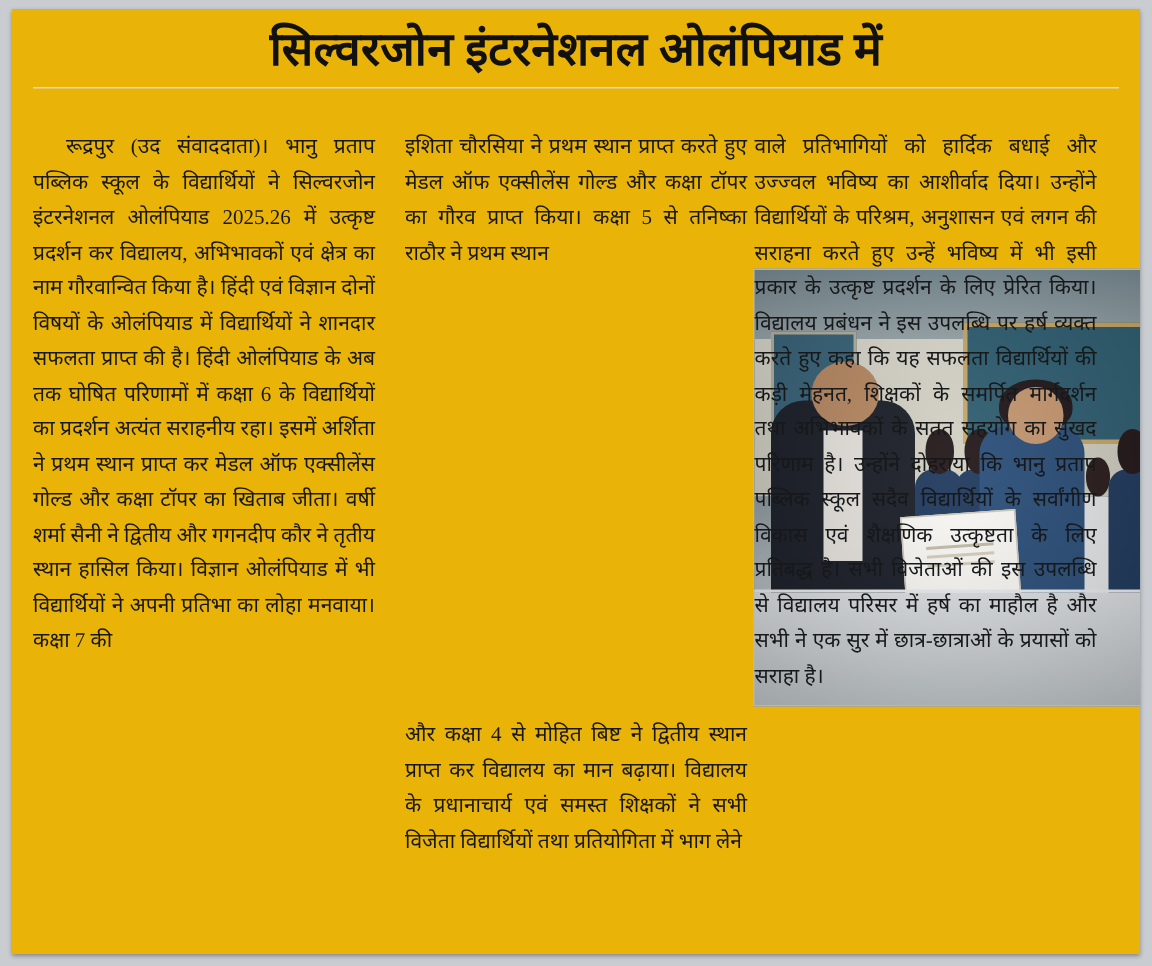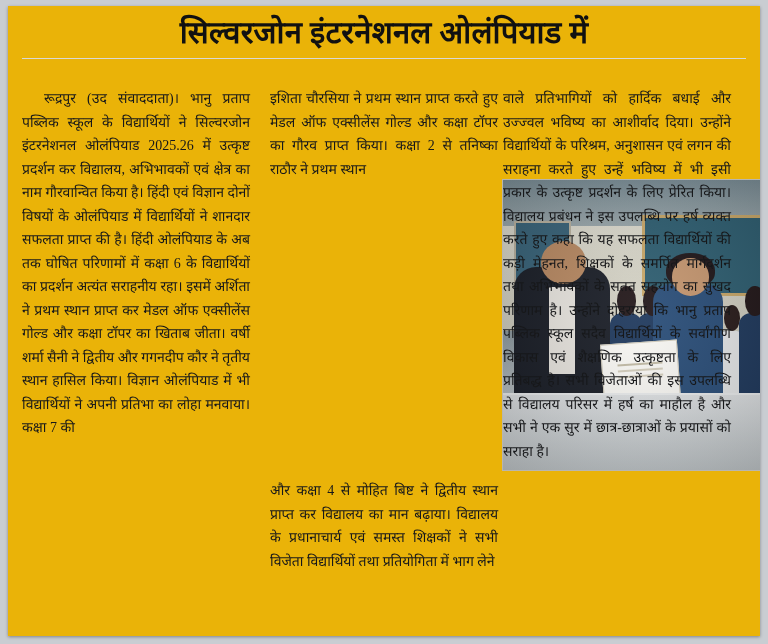--- a/index.html
+++ b/index.html
@@ -215,21 +215,21 @@
 
     <div class="rule"></div>
 
     <div class="cols">
 
       <div class="col col1">
         <p class="dateline">रूद्रपुर (उद संवाददाता)। भानु प्रताप पब्लिक स्कूल के विद्यार्थियों ने सिल्वरजोन इंटरनेशनल ओलंपियाड 2025.26 में उत्कृष्ट प्रदर्शन कर विद्यालय, अभिभावकों एवं क्षेत्र का नाम गौरवान्वित किया है। हिंदी एवं विज्ञान दोनों विषयों के ओलंपियाड में विद्यार्थियों ने शानदार सफलता प्राप्त की है। हिंदी ओलंपियाड के अब तक घोषित परिणामों में कक्षा 6 के विद्यार्थियों का प्रदर्शन अत्यंत सराहनीय रहा। इसमें अर्शिता ने प्रथम स्थान प्राप्त कर मेडल ऑफ एक्सीलेंस गोल्ड और कक्षा टॉपर का खिताब जीता। वर्षी शर्मा सैनी ने द्वितीय और गगनदीप कौर ने तृतीय स्थान हासिल किया। विज्ञान ओलंपियाड में भी विद्यार्थियों ने अपनी प्रतिभा का लोहा मनवाया। कक्षा 7 की</p>
       </div>
 
       <div class="col col2">
-        <p>इशिता चौरसिया ने प्रथम स्थान प्राप्त करते हुए मेडल ऑफ एक्सीलेंस गोल्ड और कक्षा टॉपर का गौरव प्राप्त किया। कक्षा 2 से तनिष्का राठौर ने प्रथम स्थान</p>
+        <p>इशिता चौरसिया ने प्रथम स्थान प्राप्त करते हुए मेडल ऑफ एक्सीलेंस गोल्ड और कक्षा टॉपर का गौरव प्राप्त किया। कक्षा 5 से तनिष्का राठौर ने प्रथम स्थान</p>
 
         <div class="photo">
           <div class="ph-wall"></div>
           <div class="ph-wall-blue"></div>
           <div class="ph-board"></div>
           <div class="ph-board2"></div>
           <div class="ph-floor"></div>
 
           <div class="ph-kid" style="left:40%;">
               <span class="hd"></span>

